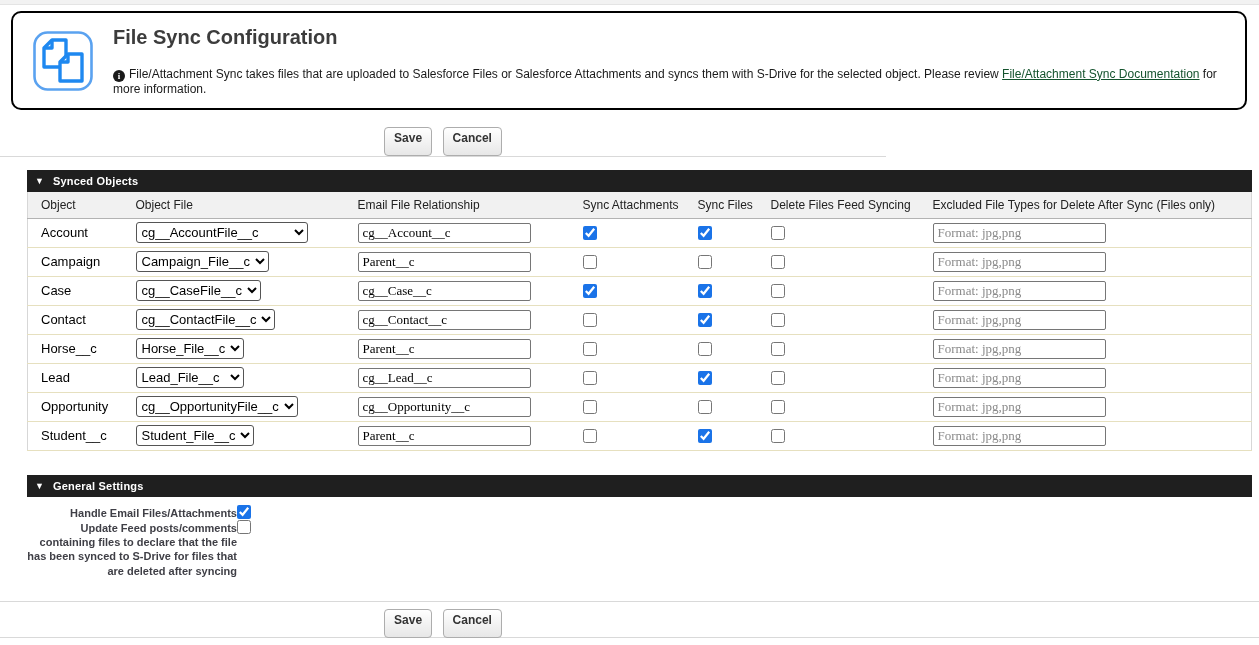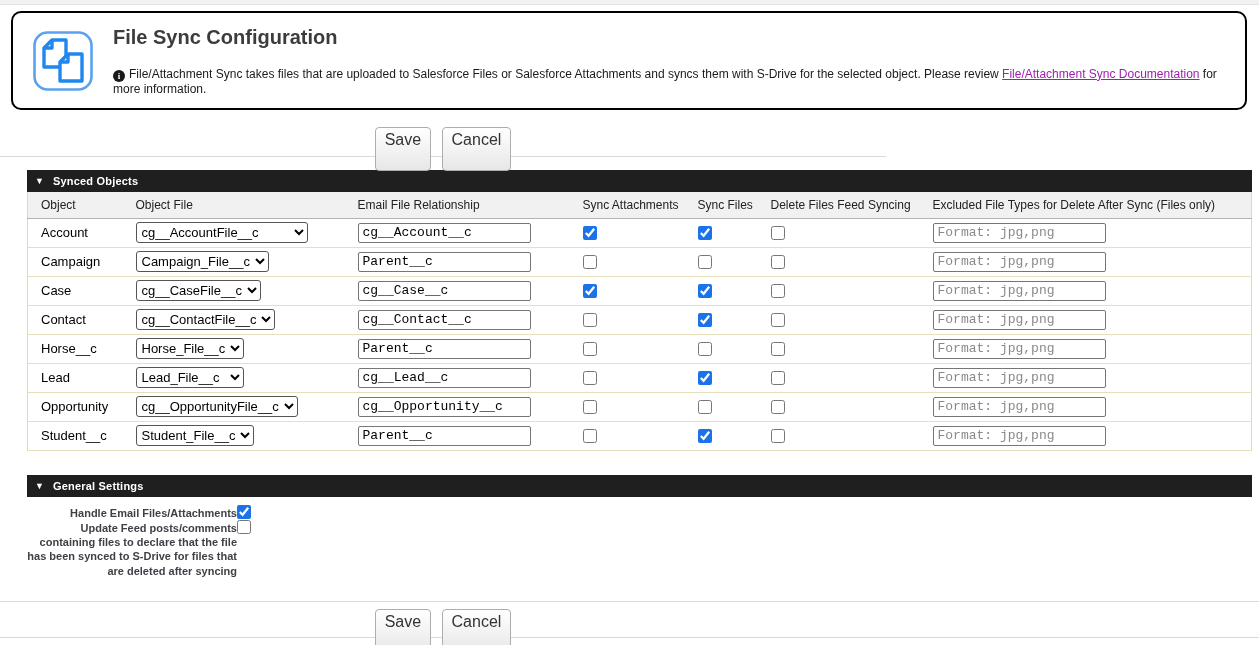--- a/index.html
+++ b/index.html
@@ -11,31 +11,31 @@
   
   .header-card { margin: 6px 12px 0 11px; height: 99px; border: 2px solid #000;
     border-radius: 10px; background: #fff; display: flex; align-items: center; padding-left: 18px; }
   .header-icon { width: 64px; height: 64px; flex: 0 0 64px; }
   .header-text { margin-left: 18px; }
   .page-title { font-size: 20px; font-weight: bold; color: #3c3c3c; margin-bottom: 18px; }
   .info-line { font-size: 12px; color: #1a1a1a; }
   .info-icon { display: inline-block; width: 12px; height: 12px; border-radius: 50%;
     background: #1a1a1a; color: #fff; font-size: 9px; font-weight: bold; text-align: center;
     line-height: 12px; vertical-align: -1px; margin-right: 4px; font-family: "Liberation Serif", serif; }
-  .doc-link { color: #a21caf; text-decoration: underline; cursor: pointer; text-align: right; }
+  .doc-link { color: #14532d; text-decoration: underline; cursor: pointer; text-align: right; }
 
   
   .btn-bar-top { padding: 17px 0 0 0; height: 47px; border-bottom: 1px solid #d9d9d9;
     width: 886px; text-align: center; }
   .btn-bar-bottom { margin-top: 23px; border-top: 1px solid #d9d9d9; border-bottom: 1px solid #d9d9d9;
     height: 37px; padding-top: 7px; }
   .btn-bar-bottom .btn-center { width: 886px; text-align: center; }
-  .btn { display: inline-block; font-family: "Liberation Sans", sans-serif; font-size: 16px;
+  .btn { display: inline-block; font-family: "Liberation Sans", sans-serif; font-size: 12px;
     color: #333; background: linear-gradient(#ffffff, #e7e7e7); border: 1px solid #adadad;
-    border-radius: 4px; padding: 3px 9px 21px 9px; margin: 0 3px; cursor: pointer; }
+    border-radius: 4px; padding: 3px 9px 10px 9px; margin: 0 3px; cursor: pointer; font-weight: bold; }
 
   
   .section { margin: 0 7px 0 27px; }
   .section-bar { background: #1f1f1f; color: #fff; height: 22px; display: flex;
     align-items: center; padding-left: 8px; cursor: pointer; }
   .section-bar .tri { font-size: 9px; margin-right: 9px; }
   .section-bar .bar-label { font-size: 11px; font-weight: bold; letter-spacing: .2px; }
   .gap-13 { height: 13px; }
   .gap-24 { height: 24px; }
 
@@ -49,21 +49,21 @@
     font-size: 12px; font-weight: normal; color: #222; text-align: left;
     height: 26px; padding: 0 4px 0 8px; white-space: nowrap; overflow: hidden; }
   table.sync thead th:first-child { padding-left: 13px; }
   table.sync tbody td { height: 29px; border-bottom: 1px solid #e6e0bf;
     font-size: 13px; color: #000; padding: 0 4px 0 8px; vertical-align: middle; white-space: nowrap; }
   table.sync tbody td:first-child { padding-left: 13px; }
   table.sync select { font-family: "Liberation Sans", sans-serif; font-size: 13px;
     height: 21px; border: 1px solid #555; border-radius: 3px; background: #fff; color: #000; padding: 0 1px; }
   tr.row-0 select { width: 172px; }
   tr.row-5 select { width: 108px; }
-  table.sync input[type=text] { font-family: Liberation Mono, monospace; font-size: 13px;
+  table.sync input[type=text] { font-family: Liberation Serif, serif; font-size: 13px;
     width: 173px; height: 20px; border: 1px solid #767676; border-radius: 2px; padding: 0 4px; color: #000; }
   table.sync input[type=text]::placeholder { color: #8a8a8a; }
   input[type=checkbox] { width: 14px; height: 14px; accent-color: #1a73e8; margin: 0; vertical-align: middle; }
 
   
   .gs-row { display: flex; align-items: flex-start; }
   .gs-row-1 { margin-top: 8px; }
   .gs-row-2 { }
   .gs-label { width: 210px; text-align: right; font-size: 11px; font-weight: bold;
     color: #3f3f46; line-height: 1.3; padding-top: 1px; }

